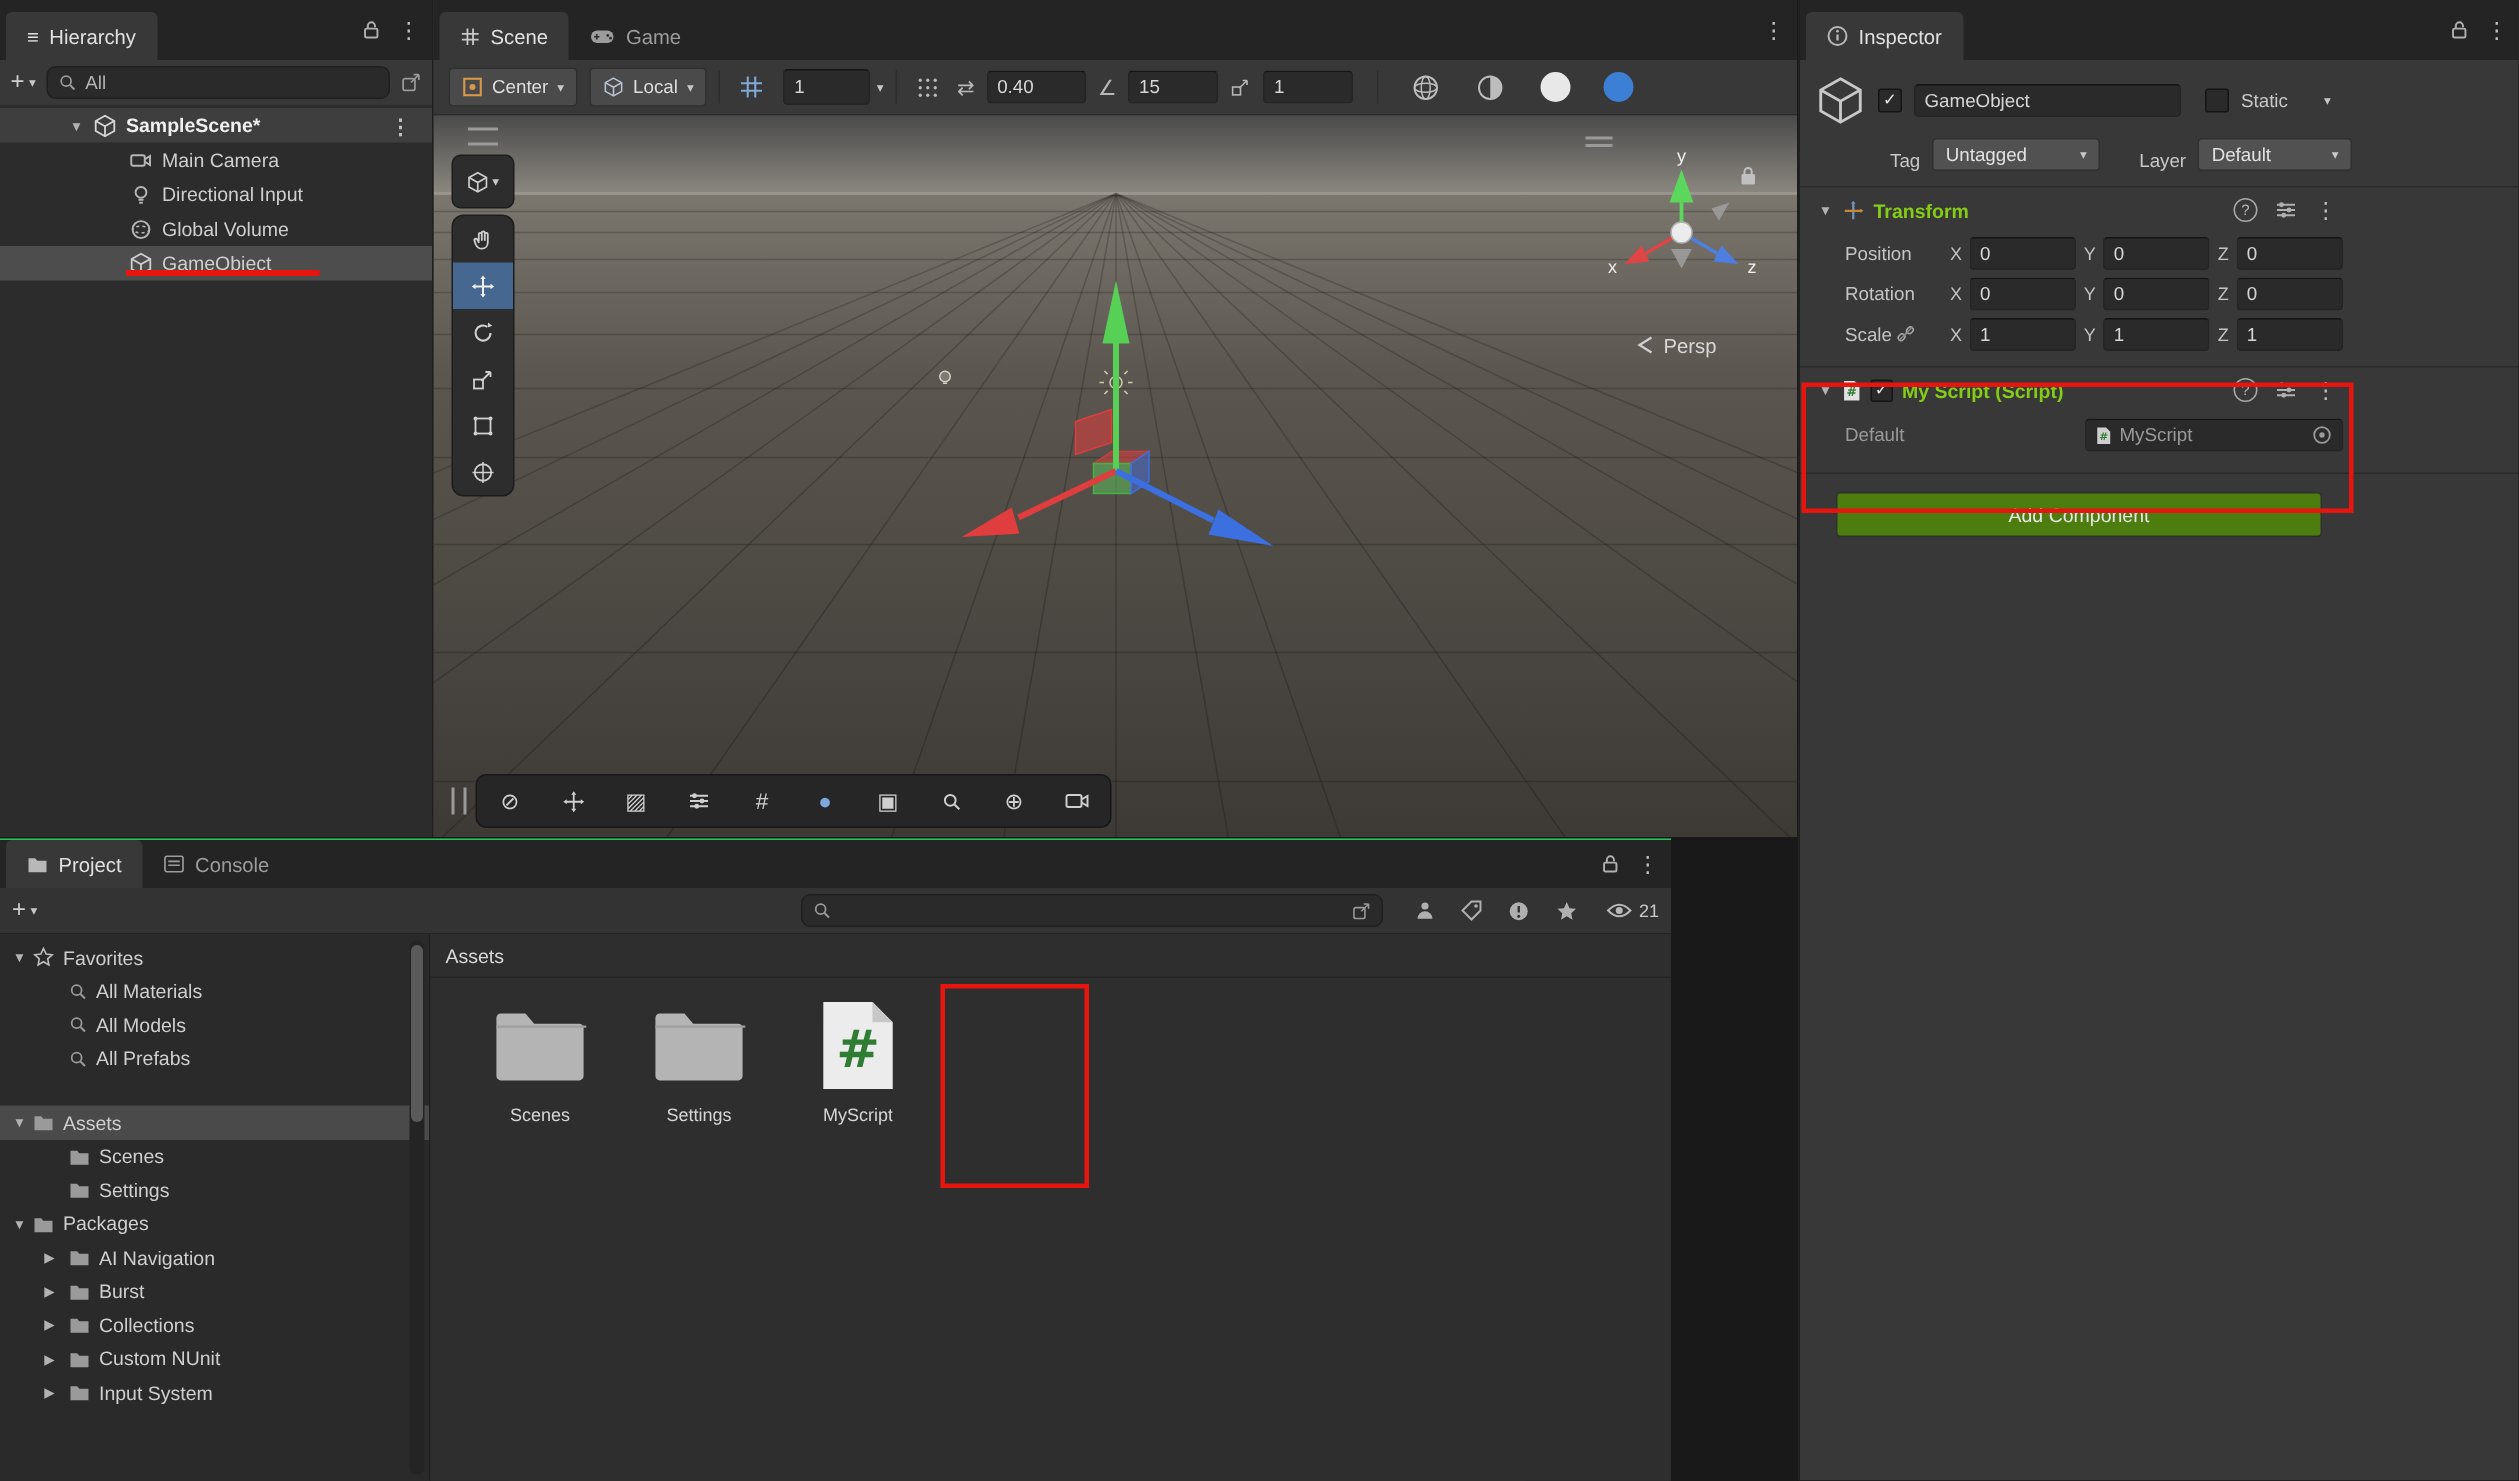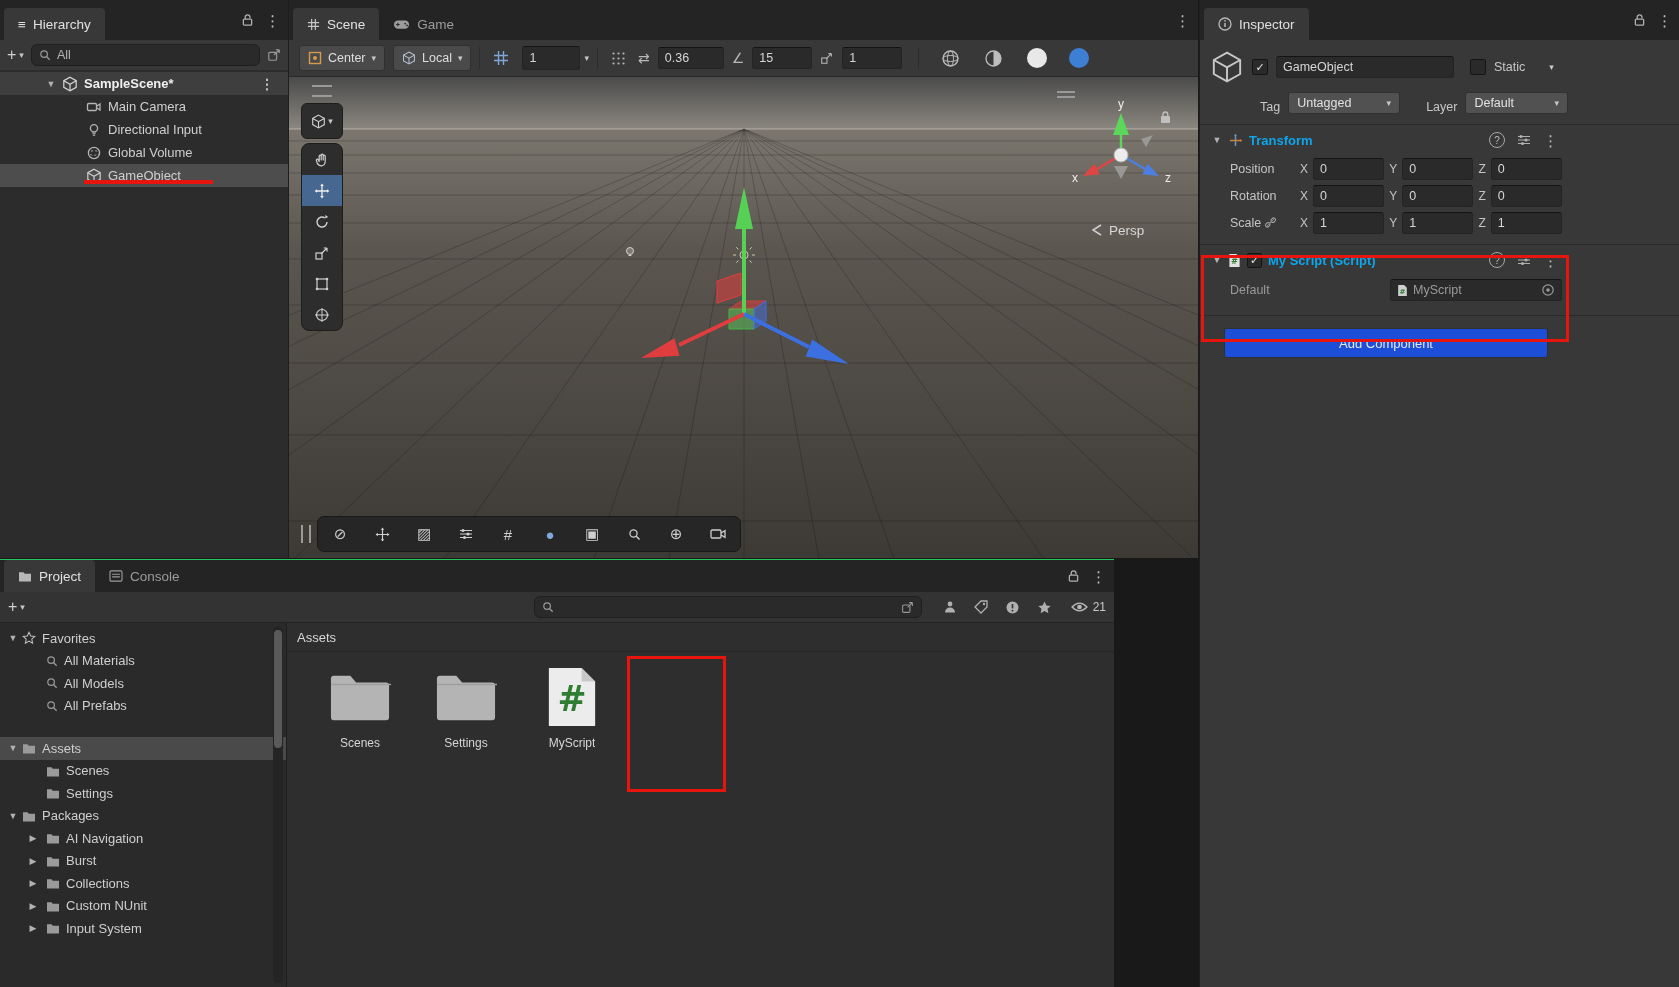--- a/index.html
+++ b/index.html
@@ -64,29 +64,29 @@
   .bb-strip{background:#262626;border:1px solid #181818;border-radius:7px;display:flex;align-items:center;height:34px;padding:0 2px;gap:2px}
   .bb-btn{width:40px;height:28px;border-radius:5px;display:flex;align-items:center;justify-content:center;color:#cfcfcf;font-size:15px}
   .bb-btn.blue{color:#7fa8df}
 
   
   .insp-col{width:368px}
   .insp-row1{display:flex;align-items:center;gap:8px;padding:10px 0 4px 10px}
   .insp-row2{display:flex;align-items:flex-end;padding:4px 0 10px 60px}
   .divider{height:1px;background:#2a2a2a}
   .comp-head{height:30px;display:flex;align-items:center;gap:6px;padding:0 10px 0 12px;position:relative}
-  .comp-title{font-weight:bold;color:#0ea5e9;font-size:13px}
+  .comp-title{font-weight:bold;color:#84cc16;font-size:13px}
   .comp-right{margin-left:auto;display:flex;align-items:center;gap:12px}
   .circle-q{width:14px;height:14px;border:1px solid #a8a8a8;border-radius:50%;color:#b8b8b8;font-size:10px;display:flex;align-items:center;justify-content:center}
   .prop-row{display:flex;align-items:center;height:27px;padding-left:30px;padding-right:6px}
   .prop-label{width:70px;color:#c4c4c4;font-size:12.5px;display:flex;align-items:center;gap:3px;flex-shrink:0}
   .vec3{flex:1;display:flex;align-items:center;gap:5px}
   .axisl{color:#c4c4c4;font-size:12px}
   .vfield{flex:1;min-width:0}
-  .addc{width:322px;height:28px;margin:12px 0 0 24px;background:#1d4ed8;border:1px solid #303030;border-radius:3px;
+  .addc{width:322px;height:28px;margin:12px 0 0 24px;background:#4d7c0f;border:1px solid #303030;border-radius:3px;
         color:#e6e6e6;font-size:13px;display:flex;align-items:center;justify-content:center}
   .scriptfield{width:164px;margin-left:auto;gap:5px;color:#9a9a9a}
   .scriptfield .picker{margin-left:auto}
 
   
   .ptoolbar{height:30px;background:#333333;display:flex;align-items:center;gap:7px;padding:0 8px;border-bottom:1px solid #232323}
   .proj-body{position:relative;height:365px}
   .proj-tree{position:absolute;left:0;top:0;width:286px;height:100%;background:#2a2a2a;border-right:1px solid #1e1e1e;padding-top:4px;overflow:hidden}
   .prow{height:22.5px;display:flex;align-items:center;gap:6px;position:relative;color:#cfcfcf;font-size:13px}
   .prow .fold{position:absolute;left:8px}
@@ -252,21 +252,21 @@
           <circle cx="2.5" cy="7.5" r="1.1" fill="#b8b8b8"></circle>
           <circle cx="7.5" cy="7.5" r="1.1" fill="#b8b8b8"></circle>
           <circle cx="12.5" cy="7.5" r="1.1" fill="#b8b8b8"></circle>
           <circle cx="2.5" cy="12.5" r="1.1" fill="#b8b8b8"></circle>
           <circle cx="7.5" cy="12.5" r="1.1" fill="#b8b8b8"></circle>
           <circle cx="12.5" cy="12.5" r="1.1" fill="#b8b8b8"></circle>
         </svg>
     </span>
     <span class="icon-btn" style="color:#b8b8b8;font-size:14px">⇄</span>
     <div class="field" style="width:52px">
-        <span>0.36</span>
+        <span>0.40</span>
       </div>
     <span class="icon-btn" style="color:#b8b8b8;font-size:14px">∠</span>
     <div class="field" style="width:46px">
         <span>15</span>
       </div>
     <span class="icon-btn">
       <svg width="14" height="14" viewBox="0 0 16 16">
           <rect x="2" y="8" width="6" height="6" fill="none" stroke="#b8b8b8" stroke-width="1.2"></rect>
           <path d="M7 9 L13 3 M13 3 h-3.4 M13 3 v3.4" stroke="#b8b8b8" stroke-width="1.2" fill="none"></path>
         </svg>

